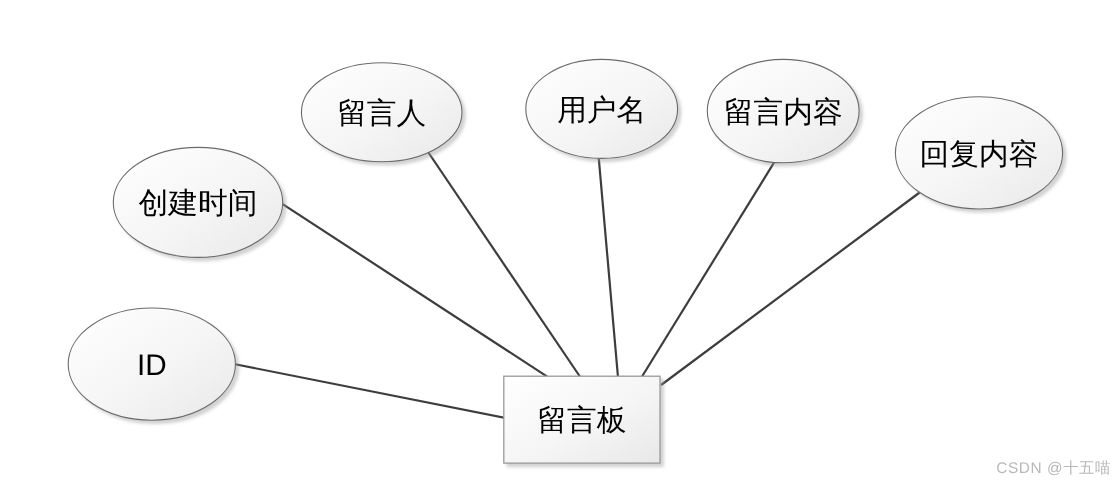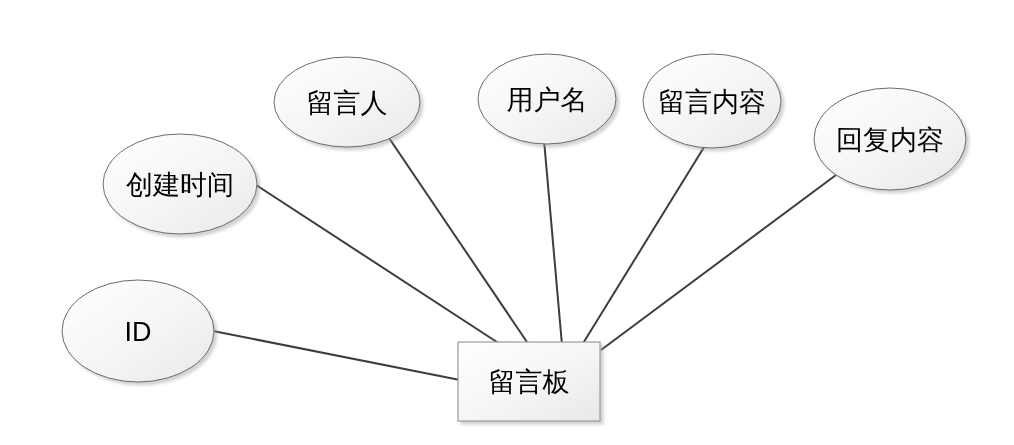--- a/index.html
+++ b/index.html
@@ -103,13 +103,14 @@
       <ellipse class="attr-ellipse" cx="890" cy="139" rx="76" ry="51"></ellipse>
       <text class="node-label" x="890" y="149">回复内容</text>
     </g>
 
     <g>
       <rect class="entity-rect" x="458" y="342" width="142" height="79"></rect>
       <text class="node-label" x="529" y="391">留言板</text>
     </g>
   </svg>
 
+  <div class="watermark">CSDN @十五喵</div>
 </div>
 
 </body></html>

